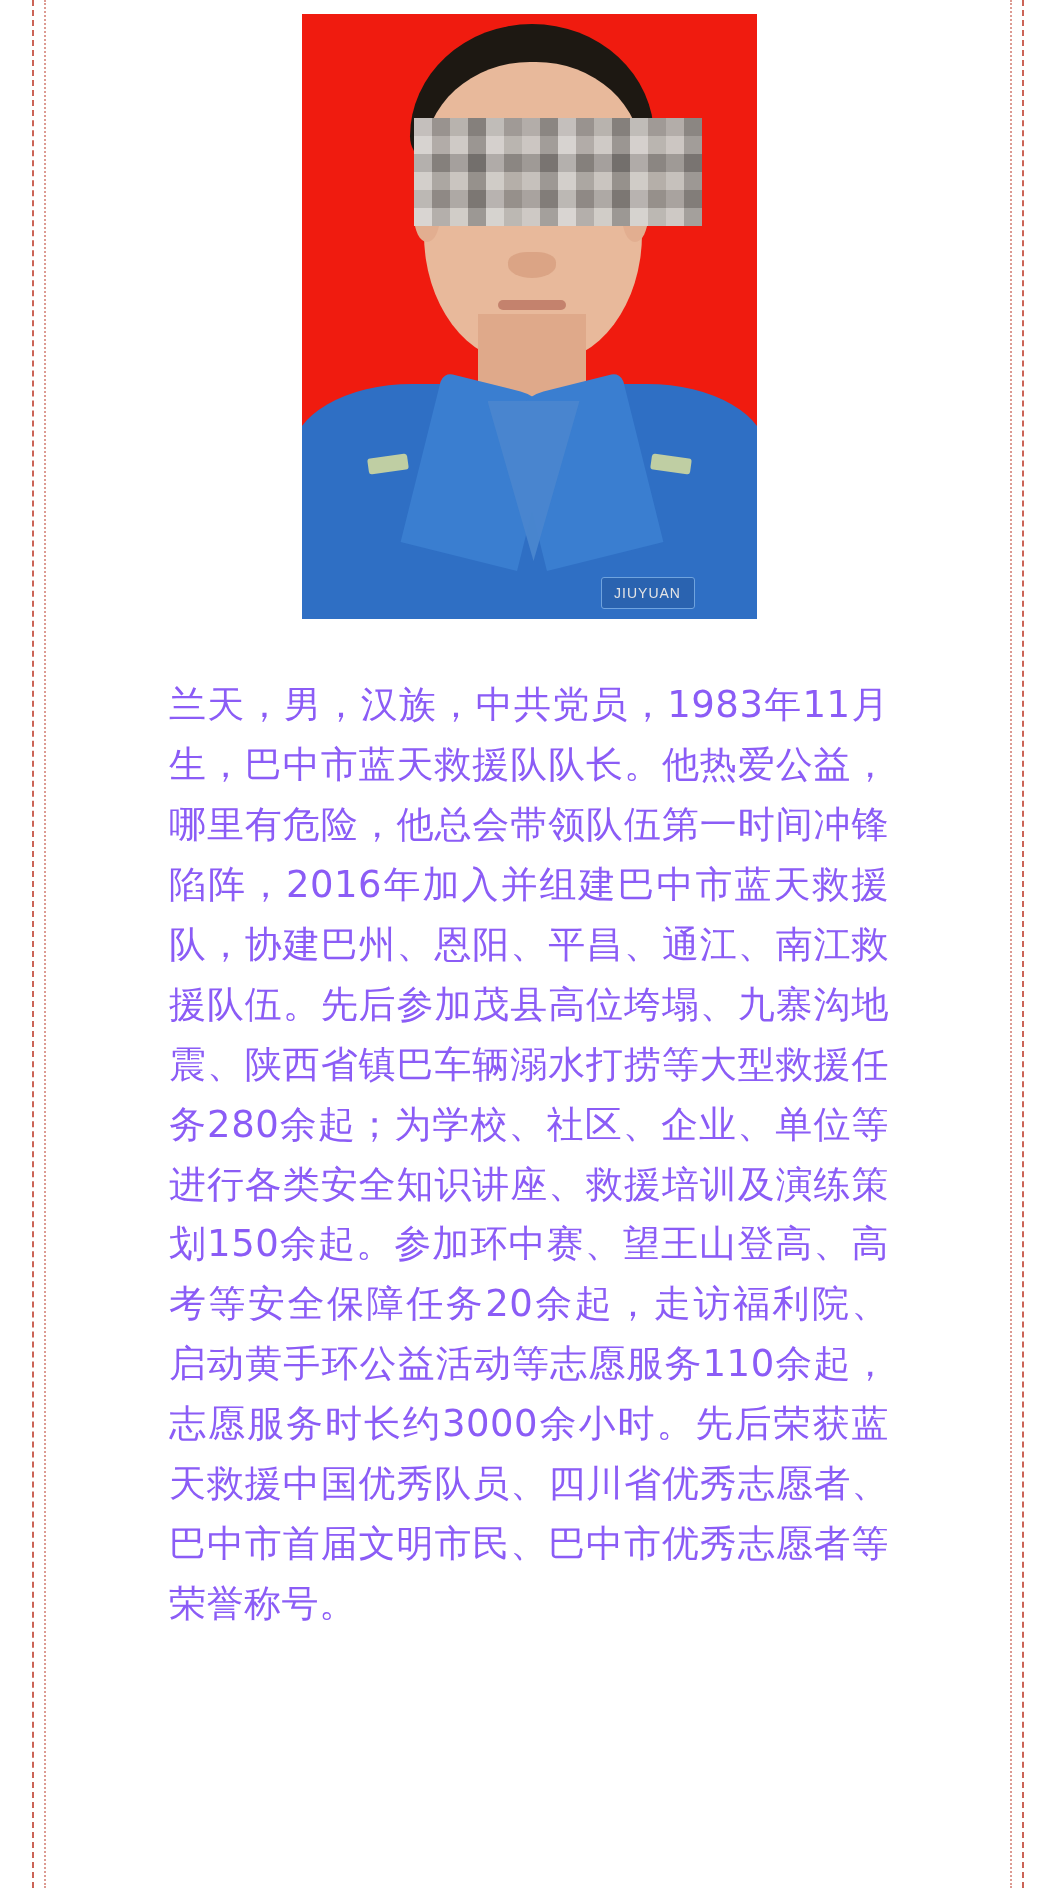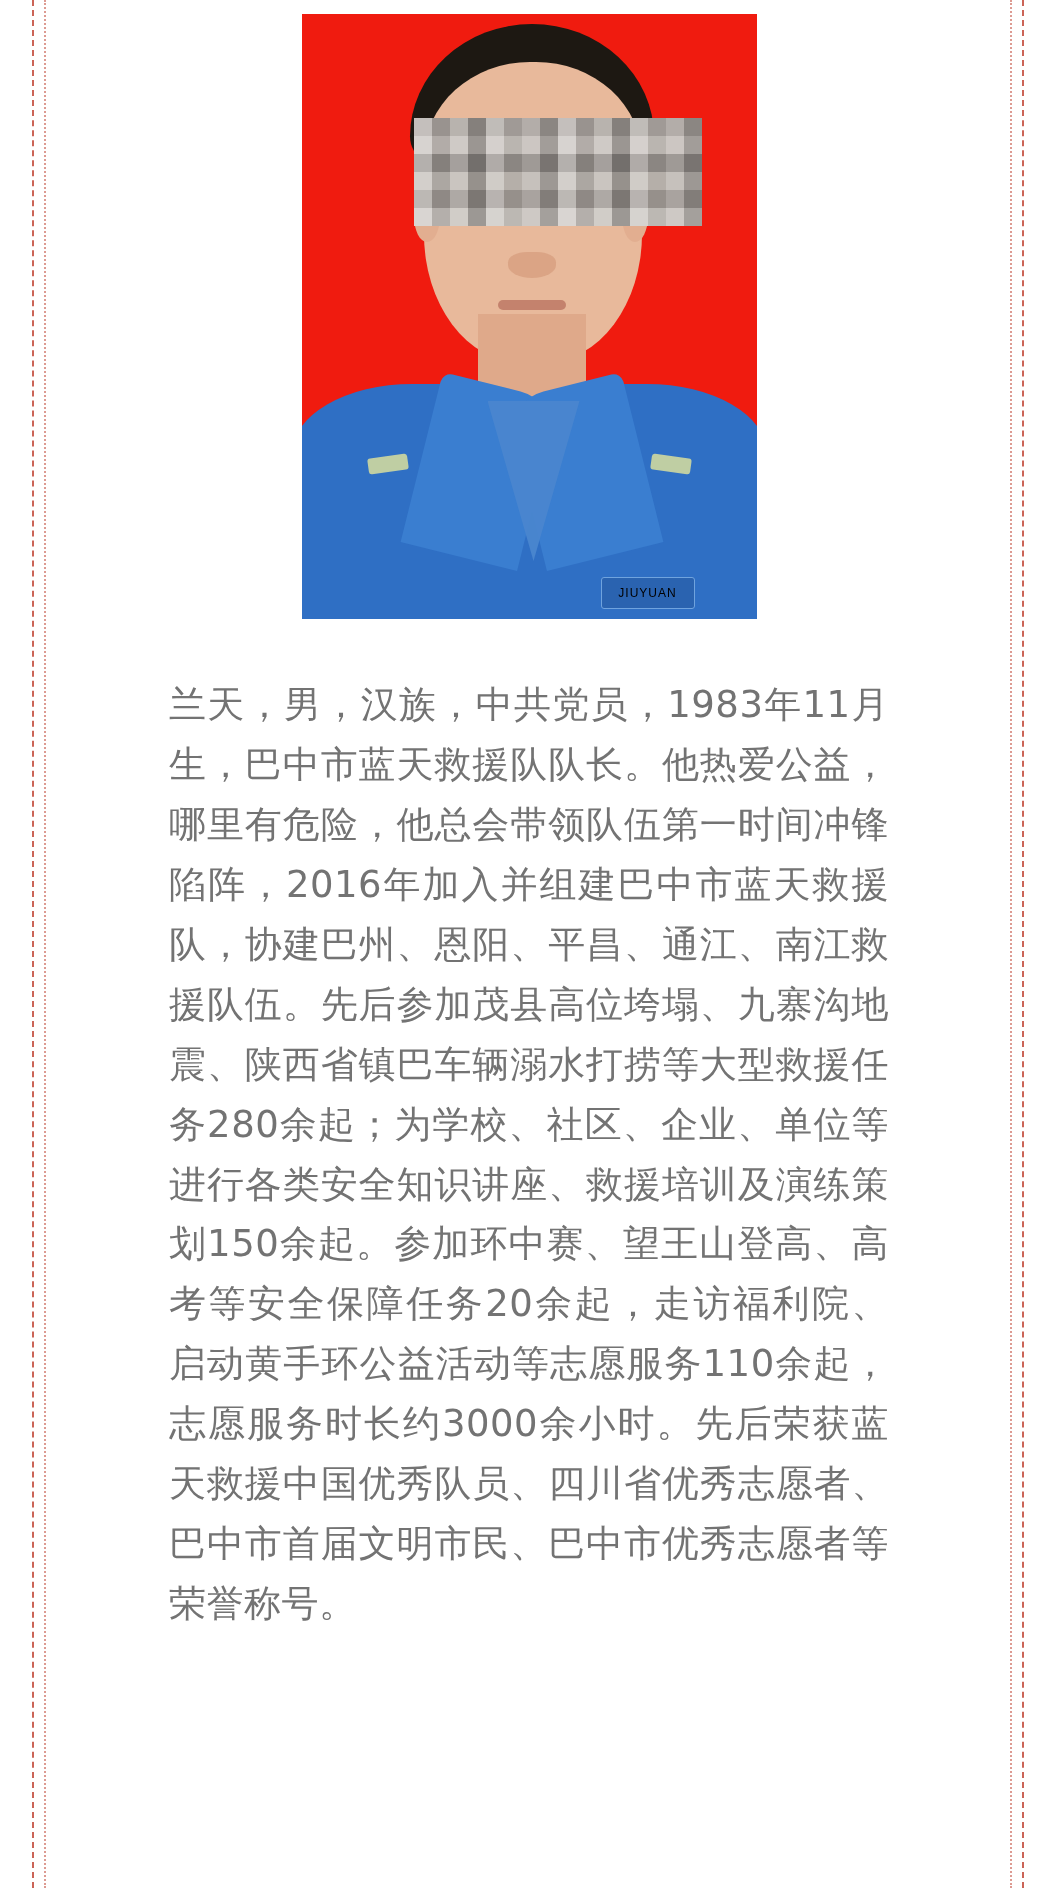--- a/index.html
+++ b/index.html
@@ -186,35 +186,35 @@
   .shoulder-patch.right { right: 66px; transform: rotate(8deg); }
   .chest-badge {
     position: absolute;
     right: 62px;
     bottom: 10px;
     width: 92px;
     height: 30px;
     background: #2a63b0;
     border: 1px solid #6fa3de;
     border-radius: 3px;
-    color: #000000;
-    font-size: 12px;
+    color: #e5e5e5;
+    font-size: 14px;
     letter-spacing: 1px;
     text-align: center;
     line-height: 30px;
     font-family: "Liberation Sans", sans-serif;
   }
 
   
   .body-text {
     margin: 56px auto 0 auto;
     width: 720px;
     font-size: 37px;
     line-height: 1.62;
-    color: #737373;
+    color: #8b5cf6;
     text-align: justify;
     text-justify: inter-character;
     letter-spacing: 0.5px;
     font-family: "DejaVu Sans", "Liberation Sans", sans-serif;
     padding-bottom: 60px;
   }
 </style>
 </head>
 <body>
 

